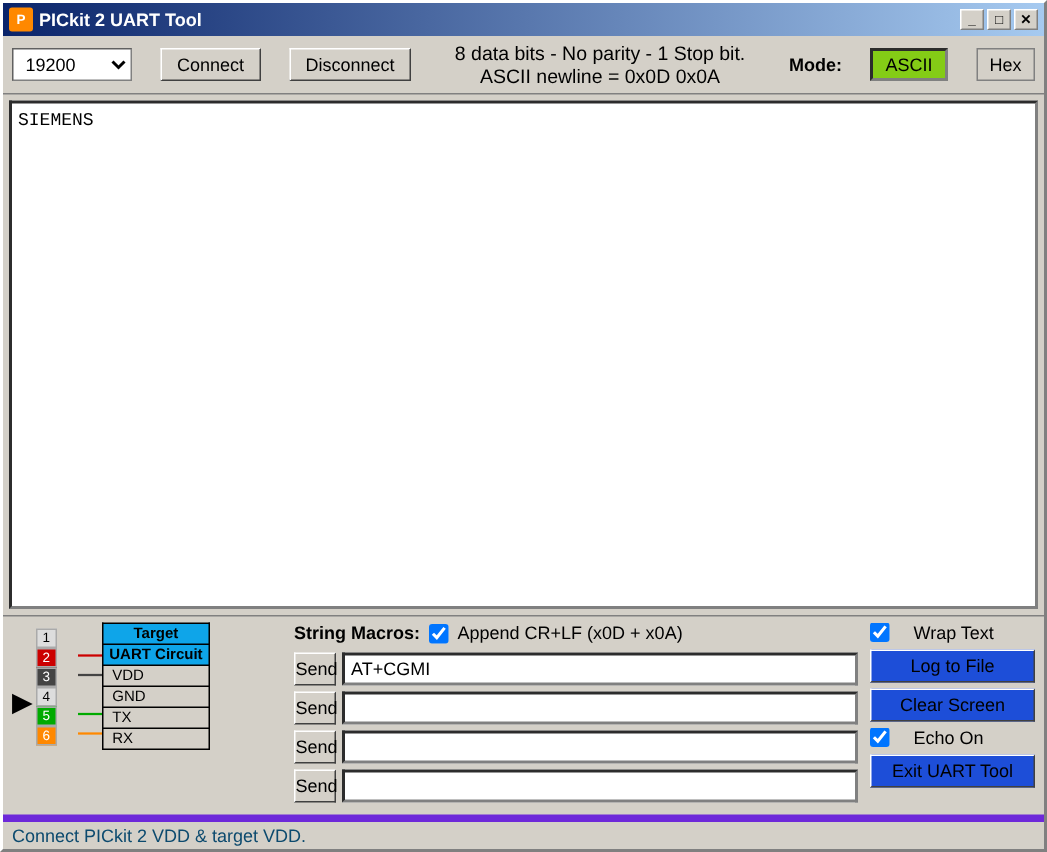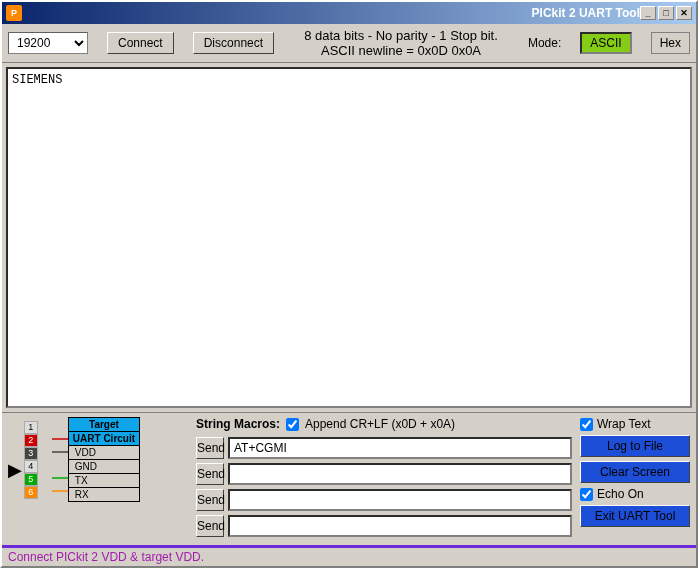--- a/index.html
+++ b/index.html
@@ -45,21 +45,20 @@
       display: flex;
       align-items: center;
       justify-content: center;
       font-size: 9px;
       color: white;
       font-weight: bold;
     }
 
     .title-text {
       flex: 1;
-      text-align: right;
     }
 
     .title-buttons {
       display: flex;
       gap: 2px;
     }
 
     .title-btn {
       width: 16px;
       height: 14px;
@@ -114,21 +113,21 @@
 
     .info-text {
       flex: 1;
       text-align: center;
       font-size: 13px;
       color: #000;
     }
 
     .mode-label {
       font-size: 12px;
-      font-weight: normal;
+      font-weight: bold;
     }
 
     .mode-btn {
       height: 22px;
       padding: 0 8px;
       background: #d4d0c8;
       border: 1px solid #808080;
       cursor: pointer;
       font-size: 12px;
       font-family: Arial, sans-serif;
@@ -251,35 +250,35 @@
       border-bottom-color: #404040;
       border-right-color: #404040;
       cursor: pointer;
       font-size: 12px;
       font-family: Arial, sans-serif;
       text-align: center;
     }
 
     .checkbox-row {
       display: flex;
-      align-items: center;
-      gap: 4px;
+      align-items: flex-start;
+      gap: 16px;
       font-size: 12px;
     }
 
     .checkbox-row input[type="checkbox"] {
       margin: 0;
     }
 
     
     .status-bar {
       padding: 2px 6px;
-      border-top: 3px solid #6d28d9;
-      font-size: 12px;
-      color: #a21caf;
+      border-top: 5px solid #6d28d9;
+      font-size: 12px;
+      color: #0c4a6e;
     }
 
     
     .terminal-area::-webkit-scrollbar {
       width: 16px;
     }
     .terminal-area::-webkit-scrollbar-track {
       background: #d4d0c8;
     }
     .terminal-area::-webkit-scrollbar-thumb {

